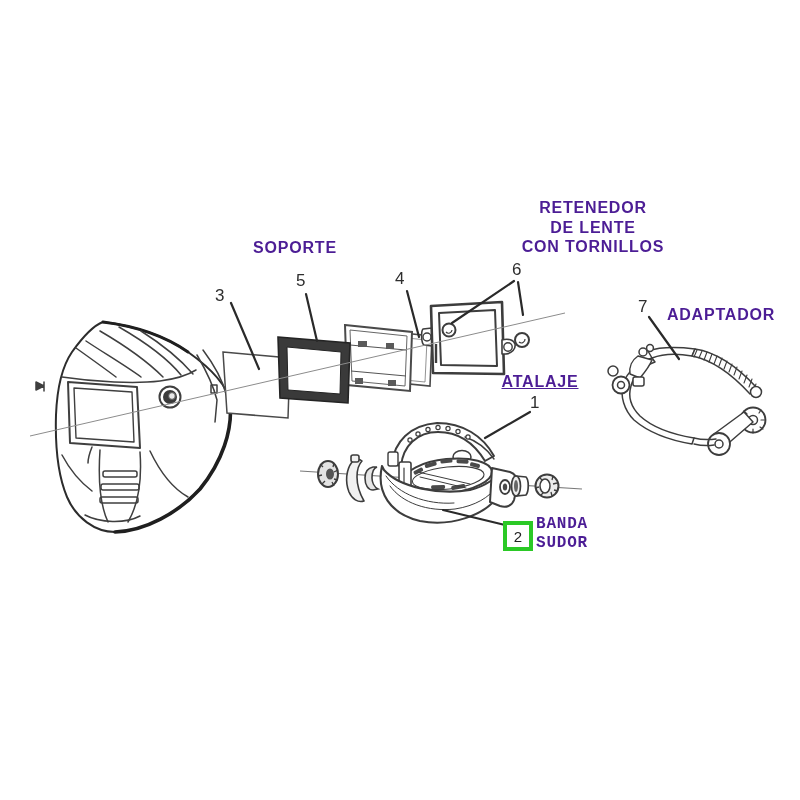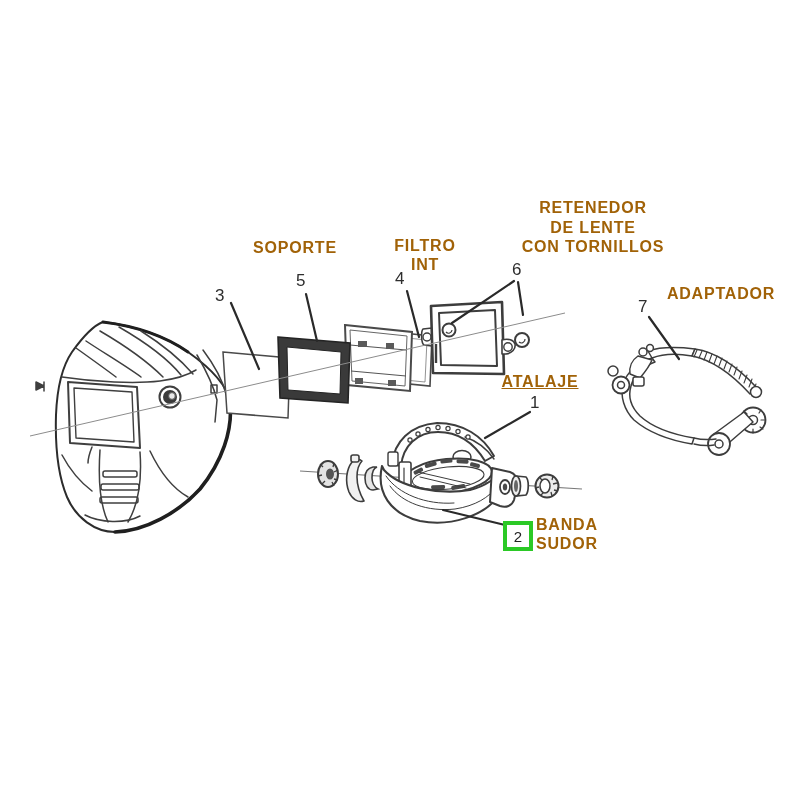--- a/index.html
+++ b/index.html
@@ -1,25 +1,25 @@
 <!DOCTYPE html>
 <html><head>
 <meta charset="utf-8">
 <style>
   html,body{margin:0;padding:0;background:#fff;}
   .stage{position:relative;width:800px;height:800px;background:#ffffff;overflow:hidden;
          font-family:"Liberation Sans",sans-serif;}
   svg{position:absolute;left:0;top:0;}
-  .lbl{position:absolute;color:#a16207;font-weight:bold;font-size:16px;line-height:19px;
+  .lbl{position:absolute;color:#4c1d95;font-weight:bold;font-size:16px;line-height:19px;
        letter-spacing:0.8px;text-align:center;white-space:pre-line;}
   .num{position:absolute;color:#2e2e2e;font-size:17px;font-weight:400;line-height:17px;}
   .marker{position:absolute;left:503px;top:521px;width:30px;height:30px;box-sizing:border-box;
           border:4px solid #2bc926;background:#fff;display:flex;align-items:center;
           justify-content:center;color:#222;font-size:15px;font-weight:400;}
-  .banda{position:absolute;left:536px;top:515px;text-align:left;}
+  .banda{position:absolute;left:536px;top:515px;text-align:left;font-family:Liberation Mono, monospace;}
 </style>
 </head>
 <body>
 
 <div class="stage">
 
   <svg width="800" height="800" viewBox="0 0 800 800">
 
     <g stroke="#7a7a7a" stroke-width="1.2">
       <line x1="300" y1="471" x2="582" y2="489"></line>
@@ -203,30 +203,28 @@
     <g stroke="#8c8c8c" stroke-width="1">
       <line x1="30" y1="436" x2="565" y2="313"></line>
     </g>
   </svg>
 
   <div class="num" style="left:215px;top:287px;">3</div>
 
   <div class="lbl" style="left:230px;top:238px;width:130px;">SOPORTE</div>
   <div class="num" style="left:296px;top:272px;">5</div>
 
-  <div class="lbl" style="left:375px;top:236px;width:100px;">FILTRO
-INT</div>
   <div class="num" style="left:395px;top:270px;">4</div>
 
   <div class="lbl" style="left:495px;top:198px;width:196px;line-height:19.5px;">RETENEDOR
 DE LENTE
 CON TORNILLOS</div>
   <div class="num" style="left:512px;top:261px;">6</div>
 
-  <div class="lbl" style="left:656px;top:284px;width:130px;">ADAPTADOR</div>
+  <div class="lbl" style="left:656px;top:305px;width:130px;">ADAPTADOR</div>
   <div class="num" style="left:638px;top:298px;">7</div>
 
   <div class="lbl" style="left:480px;top:372px;width:120px;text-decoration:underline;">ATALAJE</div>
   <div class="num" style="left:530px;top:394px;">1</div>
 
   <div class="marker">
     <span>2</span>
   </div>
   <div class="lbl banda">BANDA
 SUDOR</div>

